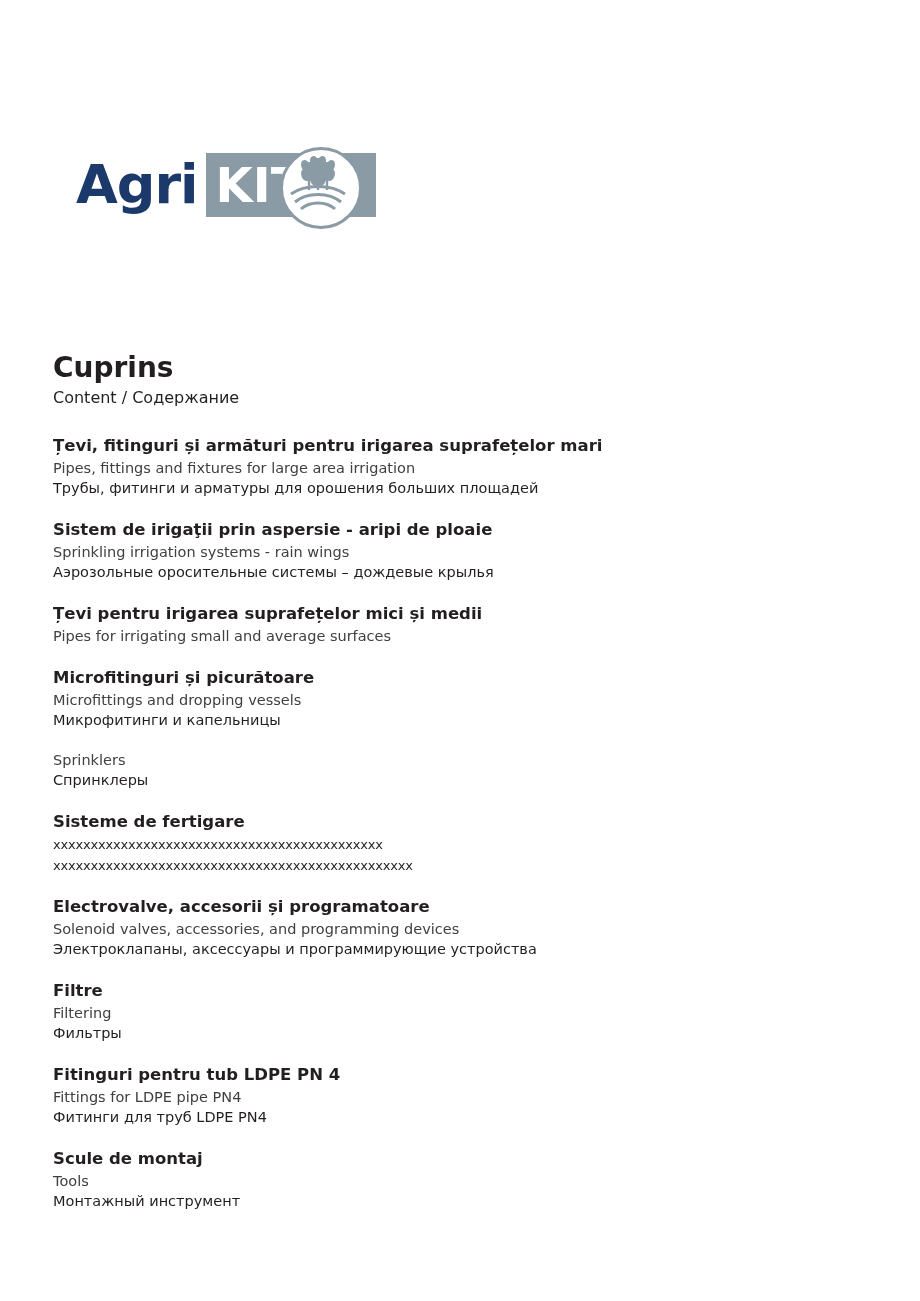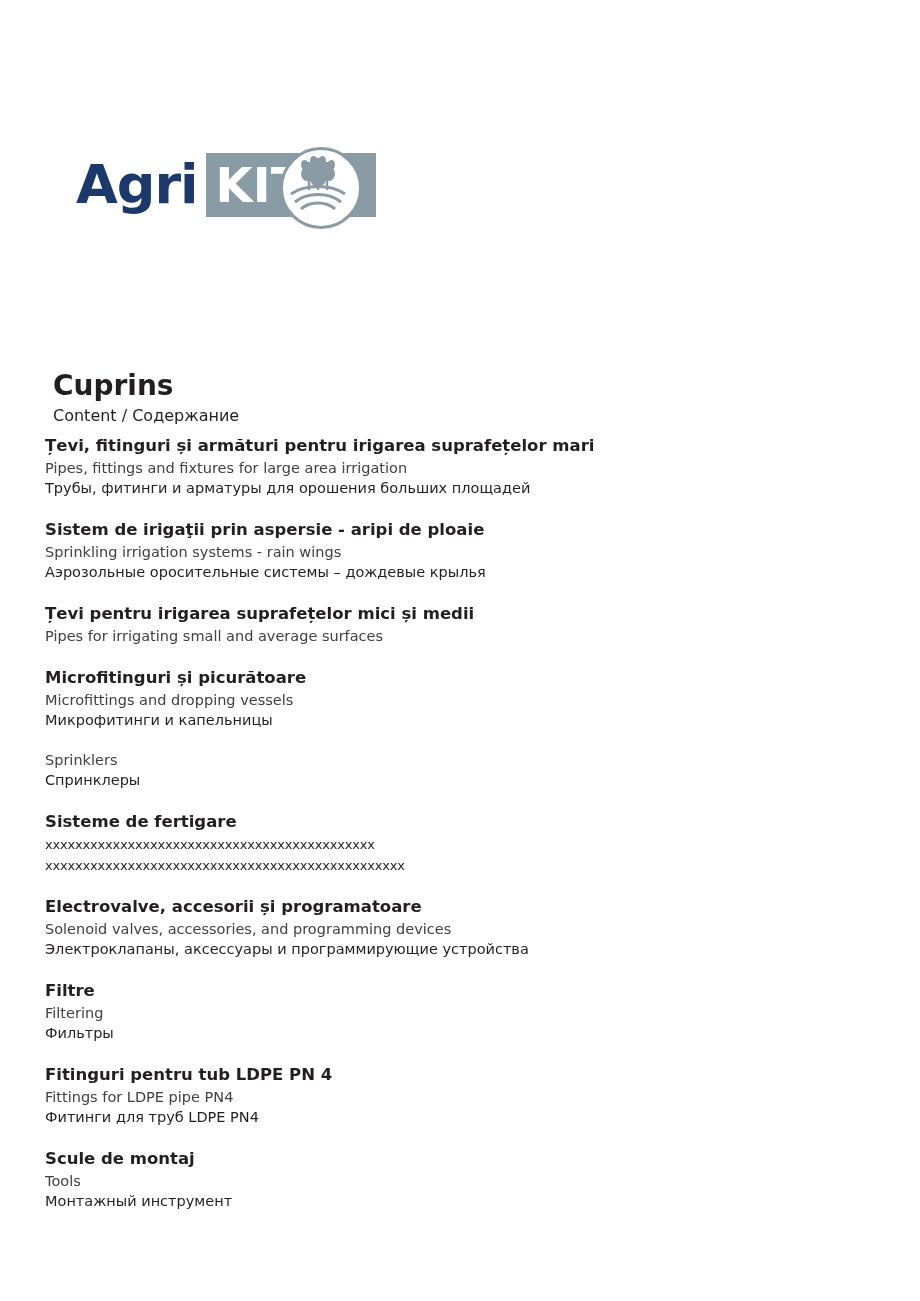--- a/index.html
+++ b/index.html
@@ -90,39 +90,39 @@
   .title-ru {
     font-size: 17px;
     color: #5fc0e8;
     line-height: 25px;
   }
 
   
   .cuprins {
     position: absolute;
     left: 53px;
-    top: 370px;
+    top: 352px;
   }
   .cuprins-h {
     font-size: 28px;
     font-weight: bold;
     color: #231f20;
     line-height: 32px;
   }
   .cuprins-sub {
     font-size: 16px;
     color: #231f20;
     line-height: 22px;
     margin-top: 3px;
   }
 
   
   .toc {
     position: absolute;
-    left: 45px;
+    left: 53px;
     top: 435px;
     width: 820px;
   }
   .toc-item {
     margin-bottom: 21px;
   }
   .toc-ro {
     font-size: 16.5px;
     font-weight: bold;
     color: #231f20;

